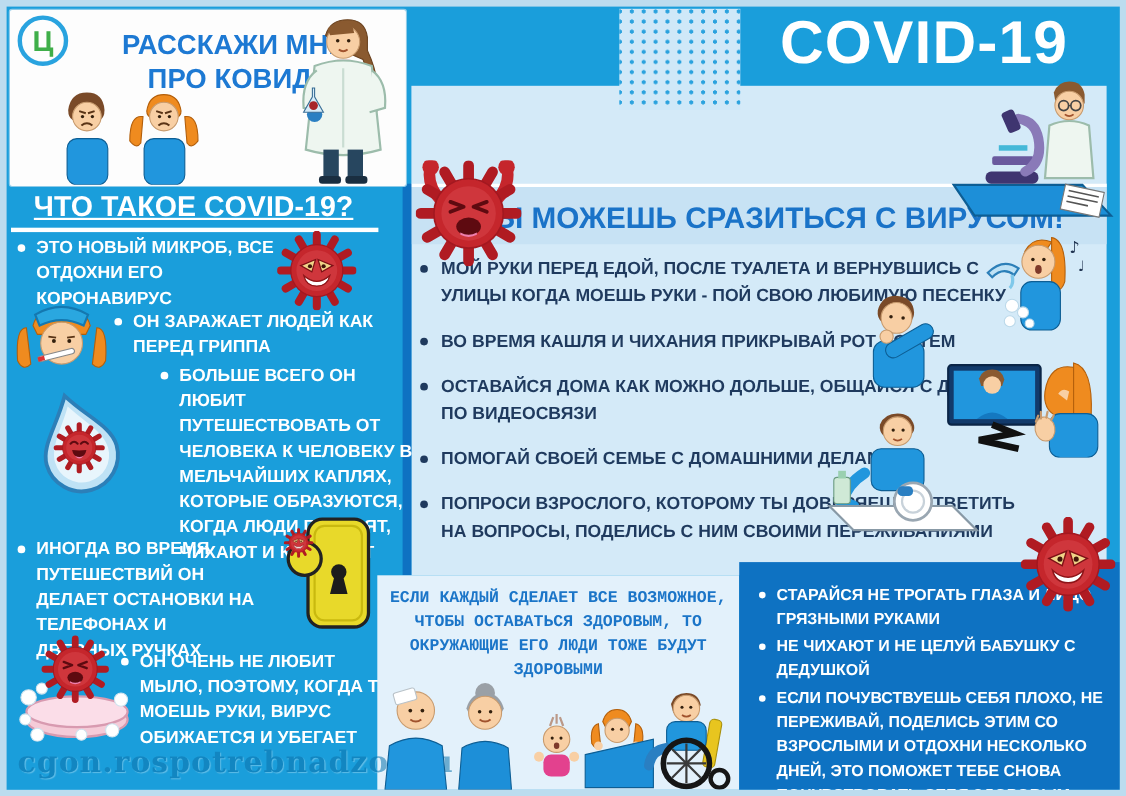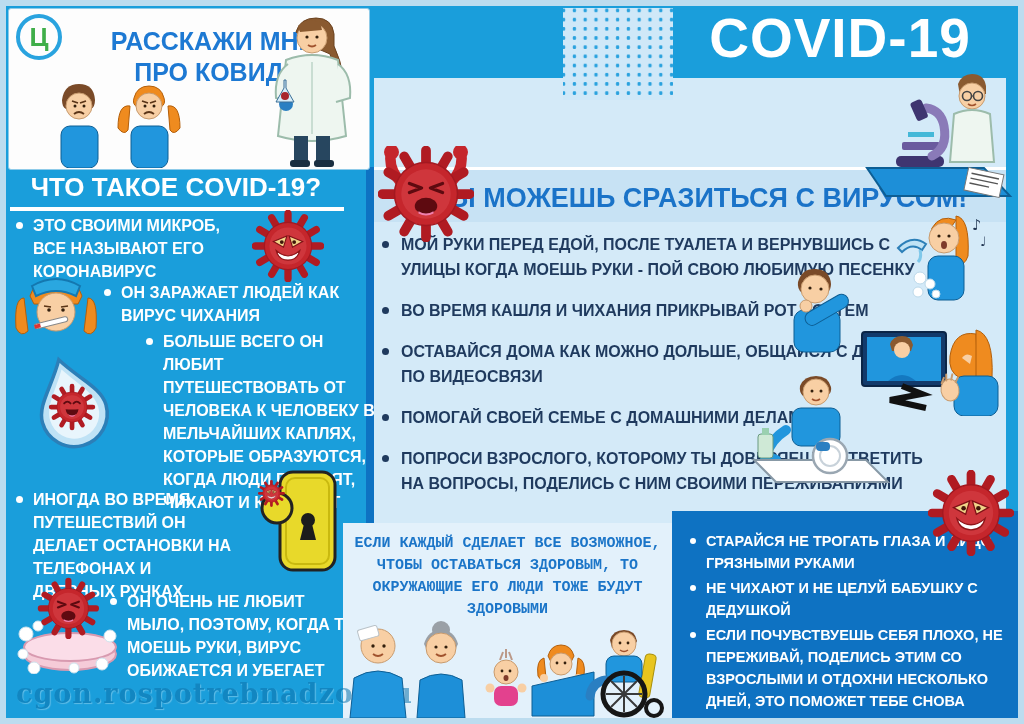--- a/index.html
+++ b/index.html
@@ -27,21 +27,21 @@
   .stripe{left:366px;top:167px;width:8px;height:356px;background:#0e72c2;z-index:2;}
 
   .note{left:385px;top:108px;width:500px;text-align:center;color:#1f3a5e;font-size:16.5px;line-height:24px;z-index:3;}
   .fight-h{left:400px;top:183px;width:600px;text-align:center;color:#1a73c8;font-size:27px;z-index:3;}
 
   .blist{left:382px;top:232px;width:568px;z-index:3;margin:0;padding:0;list-style:none;color:#1f3a5e;font-size:16px;line-height:25px;}
   .blist li{display:flex;gap:12px;margin-bottom:16px;}
   .dot{width:7px;height:7px;border-radius:50%;flex:none;margin-top:9px;background:#1f3a5e;}
 
   
-  .what-h{left:0px;top:172px;width:352px;text-align:center;color:#fff;font-size:26px;z-index:3;}
+  .what-h{left:0px;top:172px;width:352px;text-align:center;color:#fff;font-size:26px;z-index:3;text-decoration:underline;}
   .rule{left:10px;top:207px;width:334px;height:4px;background:#fff;z-index:3;}
   .wb{position:absolute;display:flex;gap:10px;color:#fff;font-size:16px;line-height:23px;z-index:3;}
   .wb .dot{background:#fff;margin-top:8px;}
 
   
   .healthy{left:343px;top:523px;width:329px;height:195px;background:#e3f1fb;z-index:3;}
   .healthy-t{left:349px;top:533px;width:317px;text-align:center;color:#1b75c8;font-size:15px;line-height:22px;z-index:4;font-family:Liberation Mono, monospace;}
   .tips{left:672px;top:511px;width:346px;height:207px;background:#0e72c2;z-index:3;}
   .tlist{left:690px;top:530px;width:322px;margin:0;padding:0;list-style:none;color:#fff;font-size:14.5px;line-height:22px;z-index:4;}
   .tlist li{display:flex;gap:10px;margin-bottom:3px;}
@@ -134,25 +134,25 @@
       <rect x="74" y="148" width="20" height="7" rx="3" fill="#1a2e40"></rect>
   </svg>
 
   <div class="abs covid">COVID-19</div>
 
   <div class="abs what-h">ЧТО ТАКОЕ COVID-19?</div>
   <div class="abs rule"></div>
 
   <div class="wb" style="left:16px;top:214px;width:240px">
     <span class="dot"></span>
-    <span>ЭТО СВОИМИ МИКРОБ, ВСЕ НАЗЫВАЮТ ЕГО КОРОНАВИРУС</span>
+    <span>ЭТО НОВЫЙ МИКРОБ, ВСЕ ОТДОХНИ ЕГО КОРОНАВИРУС</span>
   </div>
   <div class="wb" style="left:104px;top:281px;width:260px">
     <span class="dot"></span>
-    <span>ОН ЗАРАЖАЕТ ЛЮДЕЙ КАК ВИРУС ЧИХАНИЯ</span>
+    <span>ОН ЗАРАЖАЕТ ЛЮДЕЙ КАК ПЕРЕД ГРИППА</span>
   </div>
   <div class="wb" style="left:146px;top:330px;width:235px">
     <span class="dot"></span>
     <span>БОЛЬШЕ ВСЕГО ОН ЛЮБИТ ПУТЕШЕСТВОВАТЬ ОТ ЧЕЛОВЕКА К ЧЕЛОВЕКУ В МЕЛЬЧАЙШИХ КАПЛЯХ, КОТОРЫЕ ОБРАЗУЮТСЯ, КОГДА ЛЮДИ ГОВОРЯТ, ЧИХАЮТ И КАШЛЯЮТ</span>
   </div>
   <div class="wb" style="left:16px;top:488px;width:218px">
     <span class="dot"></span>
     <span>ИНОГДА ВО ВРЕМЯ ПУТЕШЕСТВИЙ ОН ДЕЛАЕТ ОСТАНОВКИ НА ТЕЛЕФОНАХ И ДВЕРНЫХ РУЧКАХ</span>
   </div>
   <div class="wb" style="left:110px;top:590px;width:250px">

